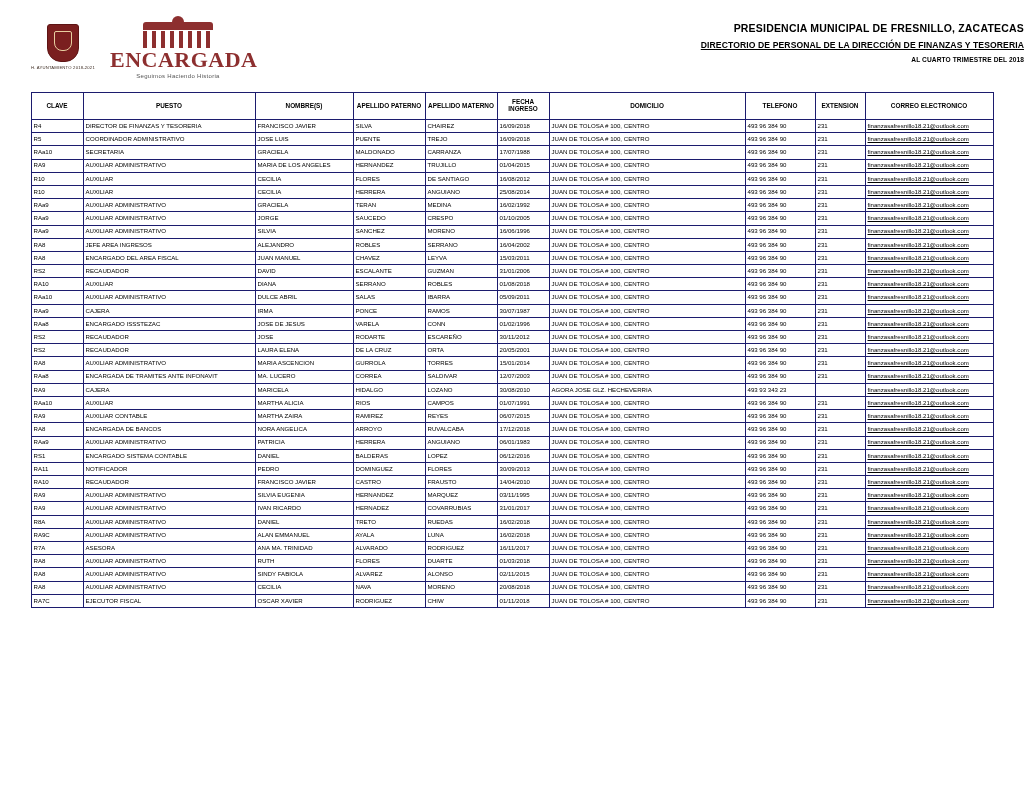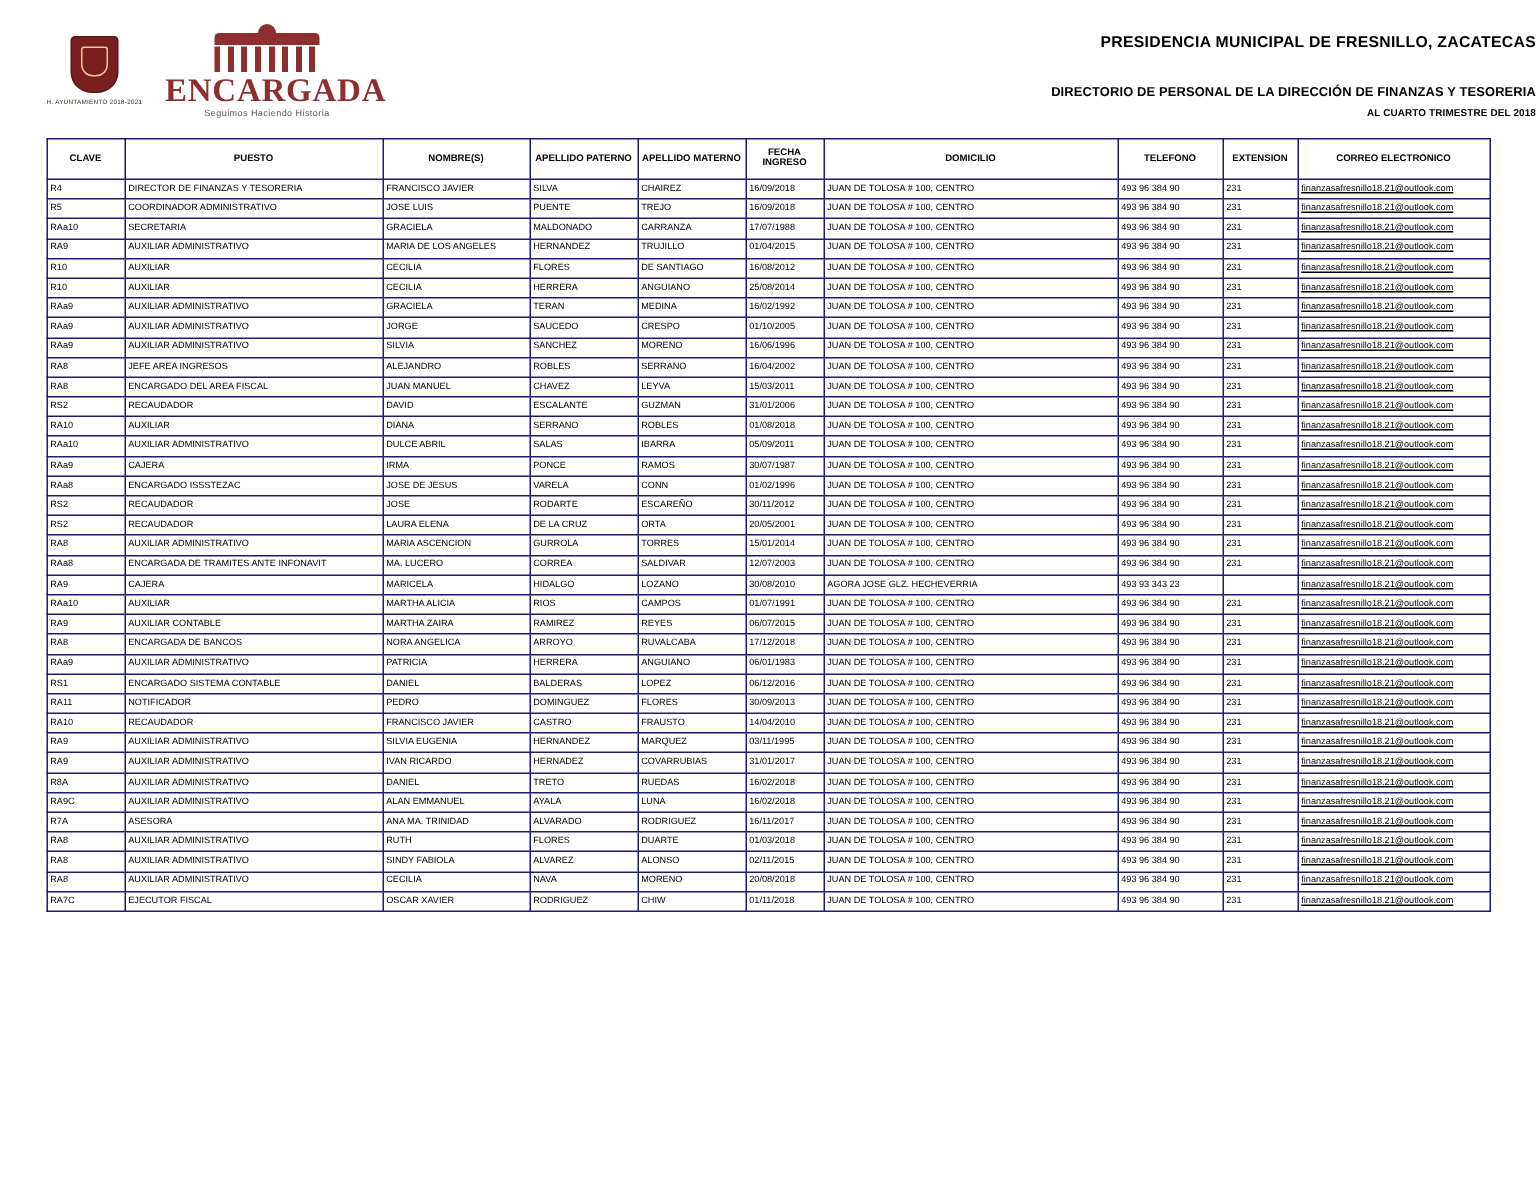--- a/index.html
+++ b/index.html
@@ -108,22 +108,23 @@
   .title-1 {
     font-size: 10.5px;
     font-weight: bold;
     color: #000;
     letter-spacing: .2px;
   }
   .title-2 {
     font-size: 8.6px;
     font-weight: bold;
     color: #000;
-    margin-top: 22px;
+    margin-top: 6px;
     letter-spacing: .1px;
+    text-decoration: underline;
   }
   .title-3 {
     font-size: 6.6px;
     font-weight: bold;
     color: #000;
     margin-top: 6px;
     letter-spacing: .1px;
   }
   table.directory {
     border-collapse: collapse;

